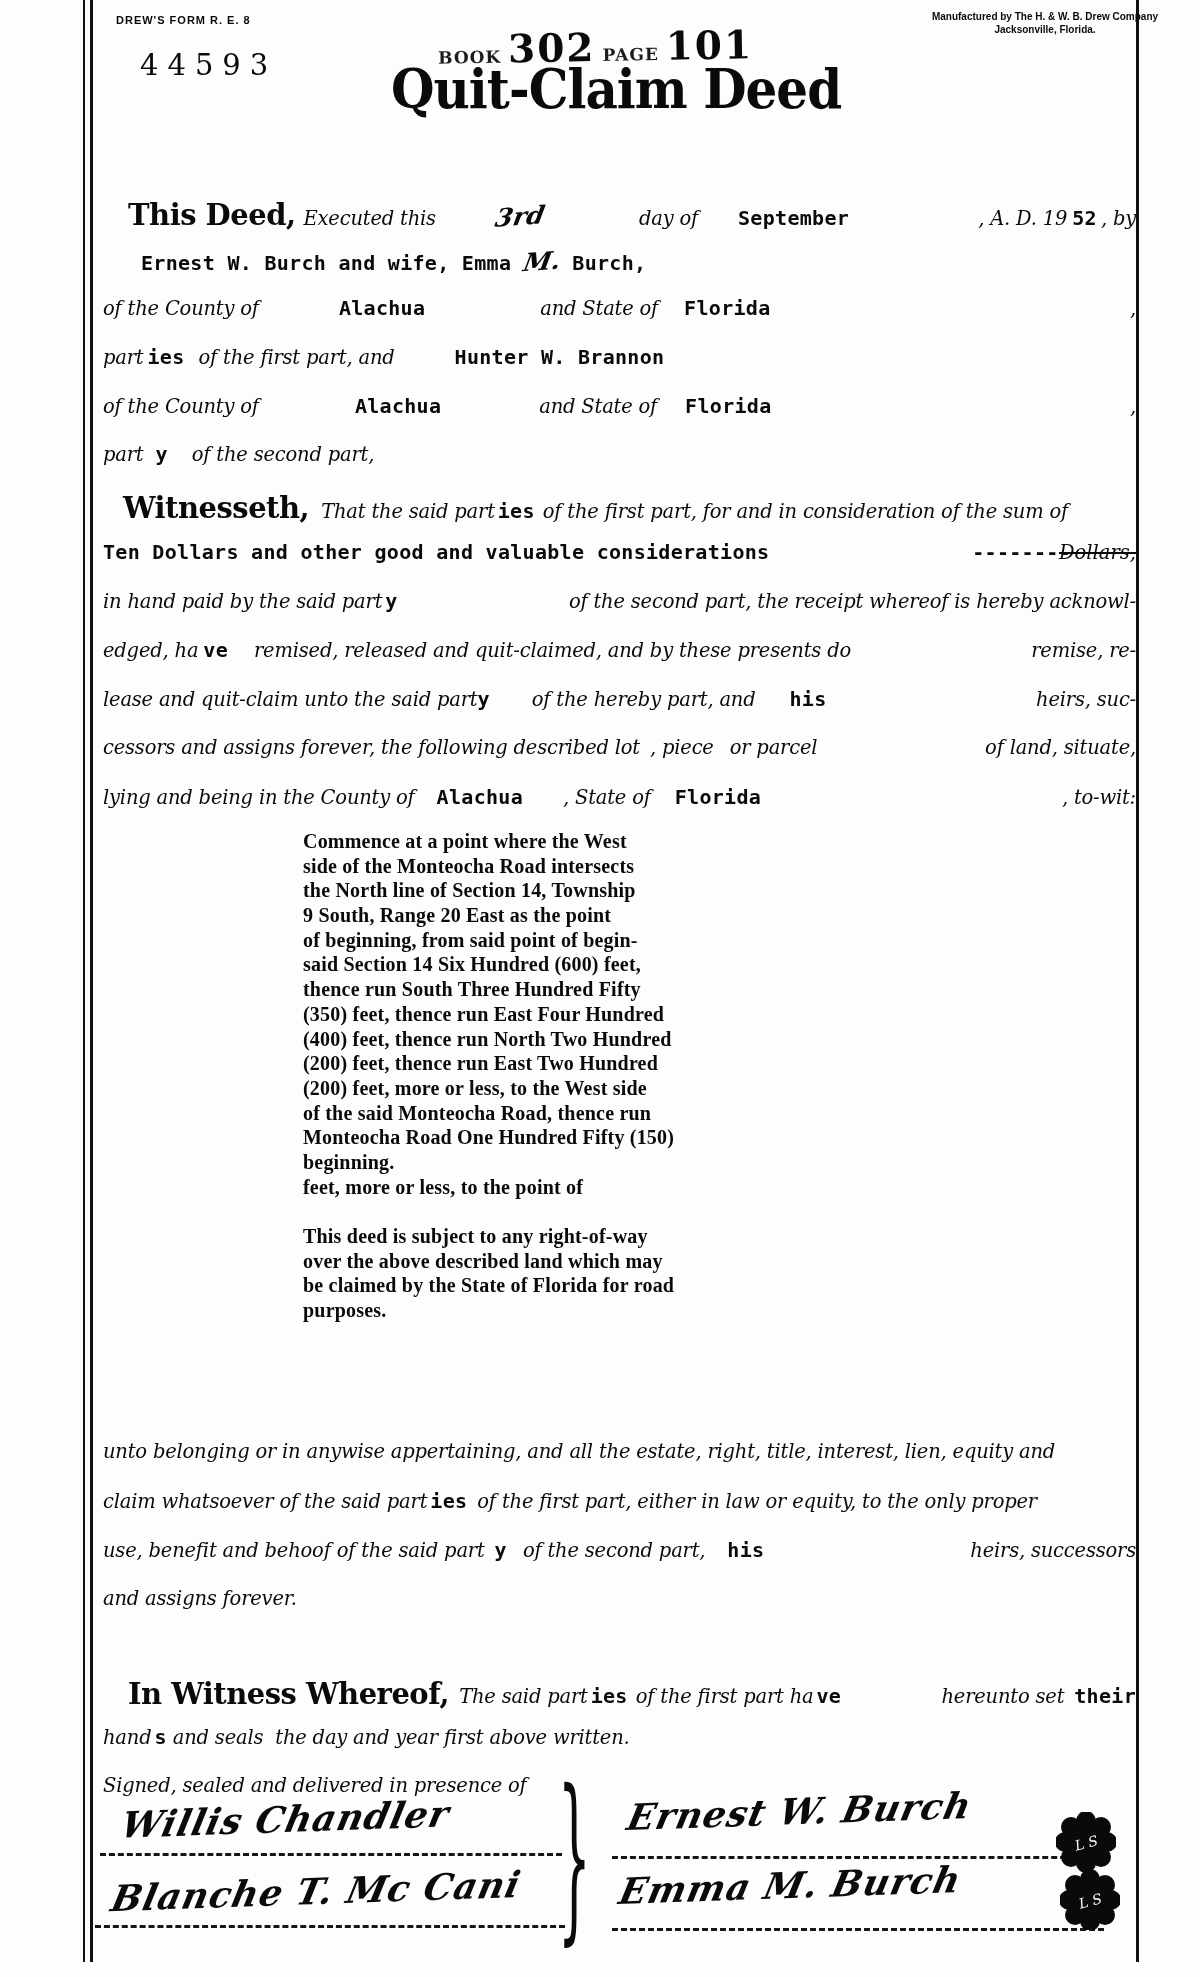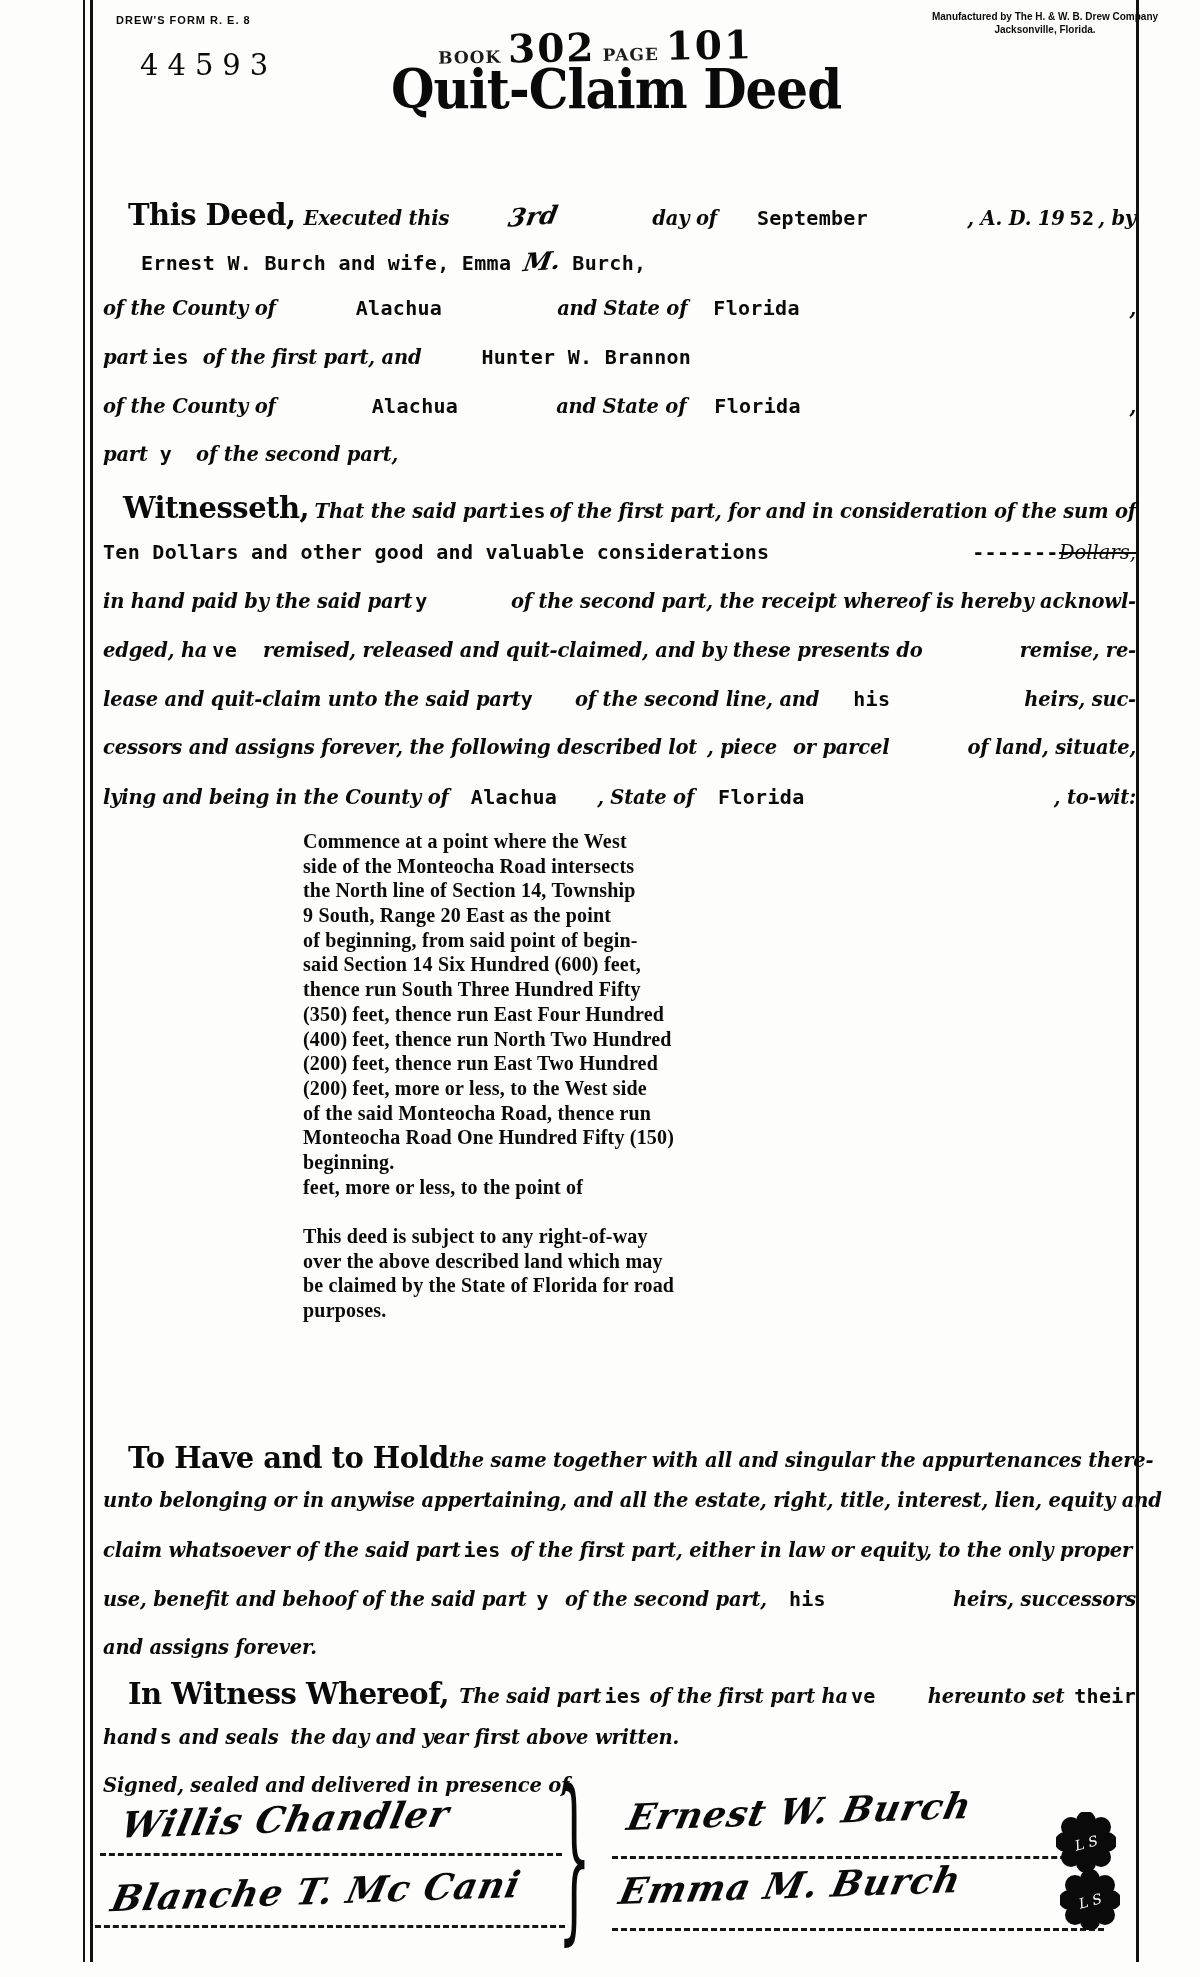--- a/index.html
+++ b/index.html
@@ -17,21 +17,21 @@
     transform:rotate(-1deg);font-weight:700;}
   .stamp .lbl{font-size:17px;letter-spacing:1px;opacity:.92;}
   .stamp .val{font-size:39px;letter-spacing:2px;}
   .doc-title{position:absolute;left:95px;width:1042px;top:60px;text-align:center;
     font-size:50px;font-weight:900;letter-spacing:-1px;transform:scaleY(1.08);}
   .manufacturer{position:absolute;left:880px;top:10px;width:330px;text-align:center;
     font-family:"Liberation Sans",sans-serif;font-size:10px;font-weight:700;line-height:13px;}
   
   .flow{position:absolute;left:103px;right:64px;}
   .dline{display:flex;align-items:baseline;height:48.9px;}
-  .seg-p{font-family:"DejaVu Serif",serif;font-style:italic;font-weight:700;
+  .seg-p{font-family:"DejaVu Serif",serif;font-style:italic;font-weight:400;
     font-size:19.5px;white-space:pre;letter-spacing:-0.2px;}
   .seg-t{font-family:"DejaVu Sans Mono","Liberation Mono",monospace;font-weight:700;
     font-size:20px;white-space:pre;letter-spacing:0.3px;}
   .seg-b{font-family:"DejaVu Serif",serif;font-weight:900;font-size:29px;
     letter-spacing:-0.5px;white-space:pre;transform:scaleY(1.05);}
   .seg-h{font-family:"DejaVu Serif",serif;font-style:italic;font-weight:700;font-size:25px;
     display:inline-block;transform:skewX(-14deg) rotate(-4deg);white-space:pre;}
   .seg-s{font-family:"DejaVu Serif",serif;font-style:italic;font-weight:400;font-size:19.5px;
     white-space:pre;text-decoration:line-through;text-decoration-thickness:2px;margin-left:-12px;}
   .seg-g{display:inline-block;}
@@ -158,21 +158,21 @@
       <span class="seg-t">ve</span>
       <span class="seg-g" style="width: 26px;"></span>
       <span class="seg-p">remised, released and quit-claimed, and by these presents do</span>
       <span class="seg-f"></span>
       <span class="seg-p">remise, re-</span>
     </div>
     <div class="dline">
       <span class="seg-p">lease and quit-claim unto the said part</span>
       <span class="seg-t">y</span>
       <span class="seg-g" style="width: 42px;"></span>
-      <span class="seg-p">of the second line, and</span>
+      <span class="seg-p">of the hereby part, and</span>
       <span class="seg-g" style="width: 34px;"></span>
       <span class="seg-t">his</span>
       <span class="seg-f"></span>
       <span class="seg-p">heirs, suc-</span>
     </div>
     <div class="dline">
       <span class="seg-p">cessors and assigns forever, the following described lot</span>
       <span class="seg-g" style="width: 10px;"></span>
       <span class="seg-p">, piece</span>
       <span class="seg-g" style="width: 16px;"></span>
@@ -208,25 +208,20 @@
     <div class="tline">Monteocha Road One Hundred Fifty (150)</div>
     <div class="tline">beginning.</div>
     <div class="tline">feet, more or less, to the point of</div>
     <div class="tline"> </div>
     <div class="tline">This deed is subject to any right-of-way</div>
     <div class="tline">over the above described land which may</div>
     <div class="tline">be claimed by the State of Florida for road</div>
     <div class="tline">purposes.</div>
   </div>
 <div id="habendum-block" class="flow" style="top:1440px;">
-    <div class="dline" style="padding-left: 25px;">
-      <span class="seg-b">To Have and to Hold</span>
-      <span class="seg-g" style="width: 14px;"></span>
-      <span class="seg-p">the same together with all and singular the appurtenances there-</span>
-    </div>
     <div class="dline">
       <span class="seg-p">unto belonging or in anywise appertaining, and all the estate, right, title, interest, lien, equity and</span>
     </div>
     <div class="dline">
       <span class="seg-p">claim whatsoever of the said part</span>
       <span class="seg-g" style="width: 3px;"></span>
       <span class="seg-t">ies</span>
       <span class="seg-g" style="width: 10px;"></span>
       <span class="seg-p">of the first part, either in law or equity, to the only proper</span>
     </div>

